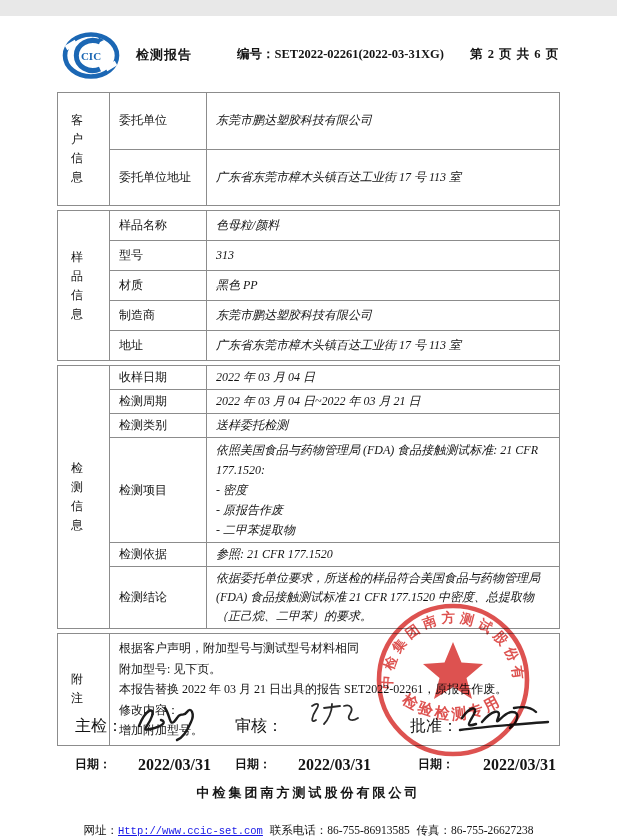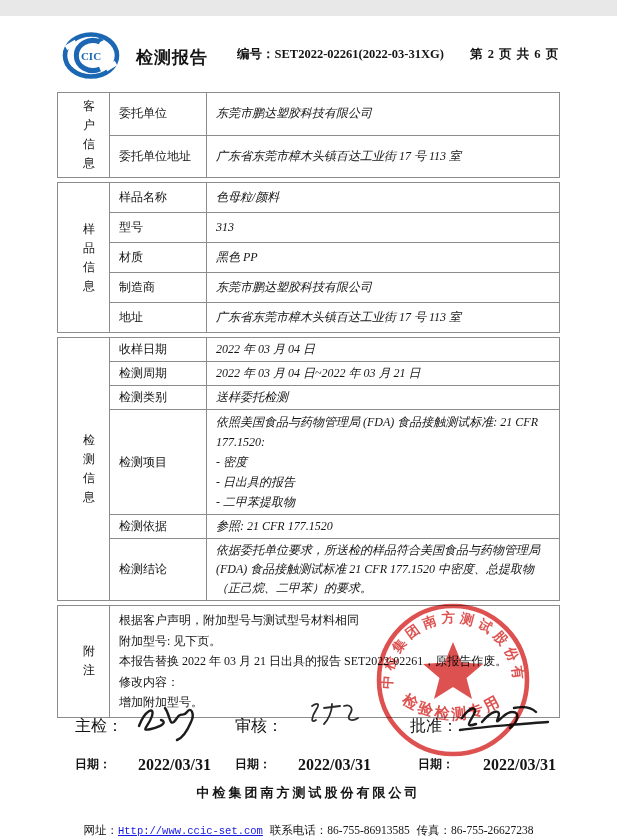--- a/index.html
+++ b/index.html
@@ -6,28 +6,28 @@
   html,body { background:#e8e8e8; }
   .page {
     position:relative; width:617px; height:840px; margin:16px auto;
     background:#ffffff; overflow:hidden;
     font-family:"Liberation Serif","DejaVu Serif",serif;
     color:#141414;
   }
   
   .hdr { position:absolute; top:14px; left:0; width:617px; height:52px; }
   .hdr-logo { position:absolute; left:62px; top:2px; }
-  .hdr-title { position:absolute; left:136px; top:16px; font-size:17px; font-weight:bold; letter-spacing:1px; }
+  .hdr-title { position:absolute; left:136px; top:16px; font-size:13px; font-weight:bold; letter-spacing:1px; }
   .hdr-no { position:absolute; left:237px; top:16px; font-size:12.5px; font-weight:bold; }
   .hdr-page { position:absolute; left:470px; top:16px; font-size:12.5px; font-weight:bold; letter-spacing:1px; }
   
   .tables { position:absolute; left:57px; top:76px; width:503px; }
   table { border-collapse:collapse; width:503px; table-layout:fixed; margin-bottom:4px; }
   td { border:1px solid #8c8c8c; font-size:12px; line-height:19px; vertical-align:middle; }
-  .sec-cell { text-align:right; padding:4px 13px; letter-spacing:1px; }
+  .sec-cell { text-align:left; padding:18px 13px; letter-spacing:1px; }
   .lbl-cell { padding:5px 9px; }
   .val-cell { padding:5px 9px;font-style:italic; }
   .t-std .lbl-cell, .t-std .val-cell { padding:5px 9px; }
   .t-cmp td { line-height:19px; }
   .t-cmp .lbl-cell, .t-cmp .val-cell { padding:2px 9px; }
   .multiline div { line-height:20px; }
   .notes-cell { padding:4px 9px; }
   .notes-cell div { line-height:20.5px; }
   
   .sig-label { position:absolute; font-size:16px; }
@@ -135,21 +135,21 @@
       </tr>
       <tr>
         <td class="lbl-cell">检测类别</td>
         <td class="val-cell">送样委托检测</td>
       </tr>
       <tr>
         <td class="lbl-cell">检测项目</td>
         <td class="val-cell multiline">
           <div>依照美国食品与药物管理局 (FDA) 食品接触测试标准: 21 CFR 177.1520:</div>
           <div>- 密度</div>
-          <div>- 日出具的报告</div>
+          <div>- 原报告作废</div>
           <div>- 二甲苯提取物</div>
         </td>
       </tr>
       <tr>
         <td class="lbl-cell">检测依据</td>
         <td class="val-cell">参照: 21 CFR 177.1520</td>
       </tr>
       <tr>
         <td class="lbl-cell">检测结论</td>
         <td class="val-cell">依据委托单位要求，所送检的样品符合美国食品与药物管理局 (FDA) 食品接触测试标准 21 CFR 177.1520 中密度、总提取物（正己烷、二甲苯）的要求。</td>

